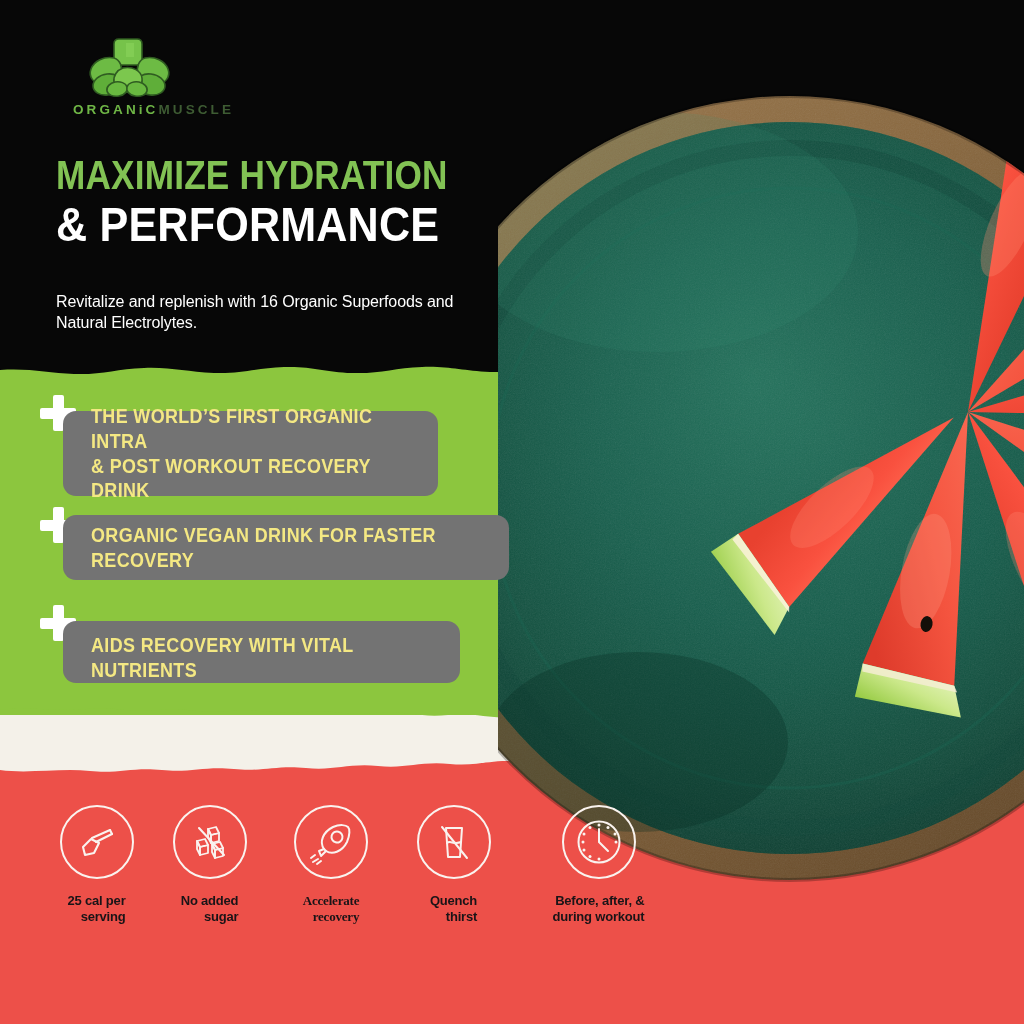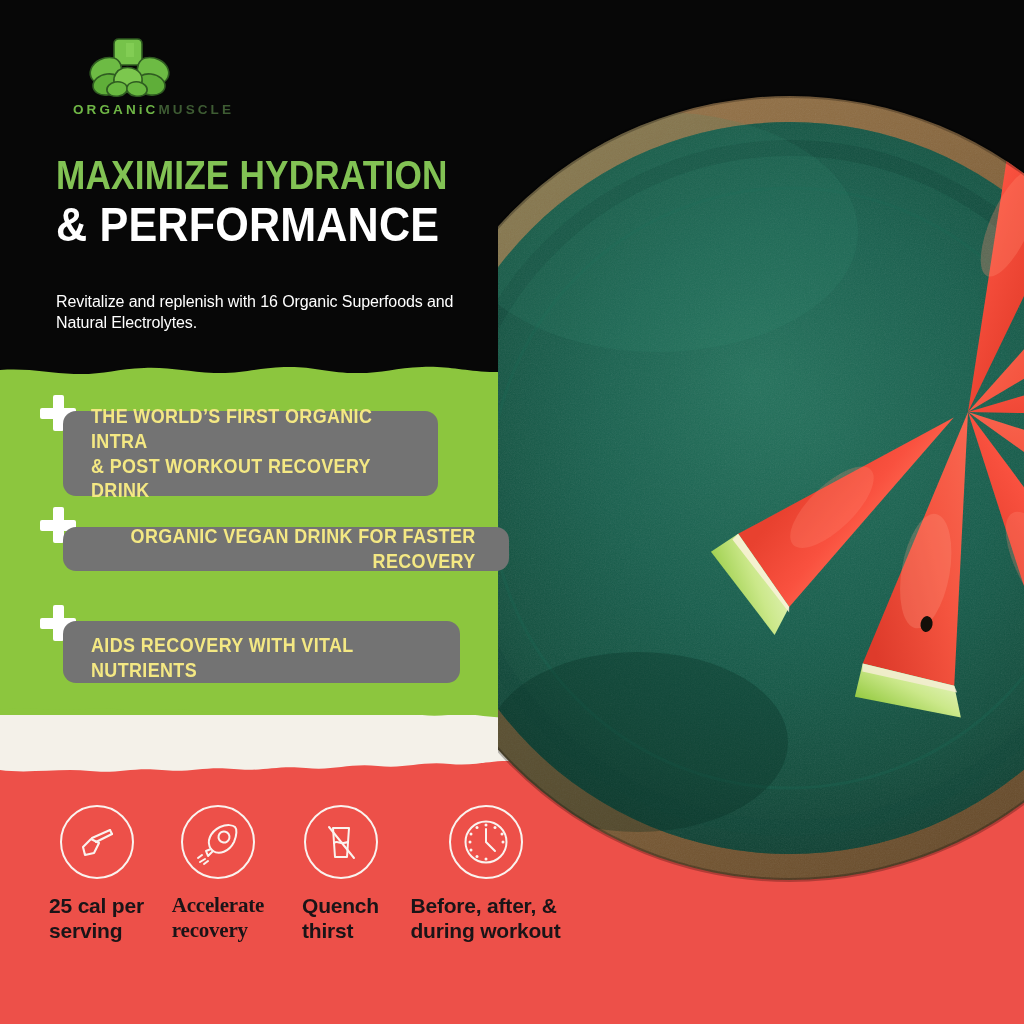--- a/index.html
+++ b/index.html
@@ -82,21 +82,21 @@
   #features { position:absolute; left:0; top:395px; width:540px; }
 
   .pill {
     position:absolute;
     background:#737373;
     border-radius:13px;
     display:flex;
     align-items:center;
   }
   .pill-1 { left:63px; top:16px;  width:375px; height:85px;  padding:0 0 0 28px; }
-  .pill-2 { left:63px; top:132px; width:446px; height:44px;  padding:0 0 0 28px;text-align:right; }
+  .pill-2 { left:63px; top:120px; width:446px; height:65px;  padding:0 0 0 28px; }
   .pill-3 { left:63px; top:226px; width:397px; height:62px;  padding:12px 0 0 28px; }
 
   .pill-text {
     font-family:"Liberation Sans Narrow","Liberation Sans", sans-serif;
     color:#F4E883;
     font-weight:700;
     font-size:19.5px;
     line-height:1.28;
     letter-spacing:0.4px;
     transform:scaleX(0.92);
@@ -135,24 +135,24 @@
   .ic-circle {
     width:74px; height:74px;
     border:2.6px solid #FAF3EF;
     border-radius:50%;
     display:flex; align-items:center; justify-content:center;
     overflow:hidden;
   }
   .ic-label {
     margin-top:14px;
     color:#1A1417;
-    font-size:21px;
+    font-size:13px;
     font-weight:700;
     line-height:1.2;
-    text-align:left;
+    text-align:right;
     letter-spacing:-0.2px;
     white-space:pre-line;
   }
 </style>
 </head>
 <body>
 
 <div id="stage">
 
   <div class="band band-black"></div>
@@ -368,20 +368,40 @@
             <path d="M11,30 L19,22 L27,26 L22,36 L13,38 Z"></path>
             <path d="M20,21 L38,13"></path>
             <path d="M24,25 L40,17"></path>
             <path d="M38,13 L40,17"></path>
           </svg>
         </div>
         <div class="ic-label">25 cal per
 serving</div>
       </div>
 
+      <div class="ic-item ic-1">
+        <div class="ic-circle">
+          <svg width="50" height="50" viewBox="0 0 50 50" fill="none" stroke="#FAF3EF" stroke-width="1.8" stroke-linejoin="round" stroke-linecap="round">
+            <g>
+              <path d="M23,12 L31,10 L34,16 L26,18 Z"></path>
+              <path d="M26,18 L34,16 L34,24 L26,26 Z"></path>
+              <path d="M23,12 L26,18 L26,26 L23,20 Z"></path>
+              <path d="M12,24 L20,22 L23,28 L15,30 Z"></path>
+              <path d="M15,30 L23,28 L23,36 L15,38 Z"></path>
+              <path d="M12,24 L15,30 L15,38 L12,32 Z"></path>
+              <path d="M27,27 L35,25 L38,31 L30,33 Z"></path>
+              <path d="M30,33 L38,31 L38,39 L30,41 Z"></path>
+              <path d="M27,27 L30,33 L30,41 L27,35 Z"></path>
+            </g>
+            <path d="M14,11 L39,38" stroke-width="2.1"></path>
+          </svg>
+        </div>
+        <div class="ic-label">No added
+sugar</div>
+      </div>
 
       <div class="ic-item ic-2">
         <div class="ic-circle">
           <svg width="52" height="52" viewBox="0 0 52 52" fill="none" stroke="#FAF3EF" stroke-width="2" stroke-linejoin="round" stroke-linecap="round">
             <path d="M19,33 C14,26 18,16 28,11 C35,8 41,9 43,11 C45,13 45,19 42,26 C37,36 27,39 21,35 Z"></path>
             <ellipse cx="32" cy="21" rx="5.5" ry="5.5" transform="rotate(-30 32 21)"></ellipse>
             <path d="M19,33 L14,35 L16,40 L21,35"></path>
             <path d="M13,43 L8,46"></path>
             <path d="M16,45 L12,48"></path>
             <path d="M10,39 L6,42"></path>

